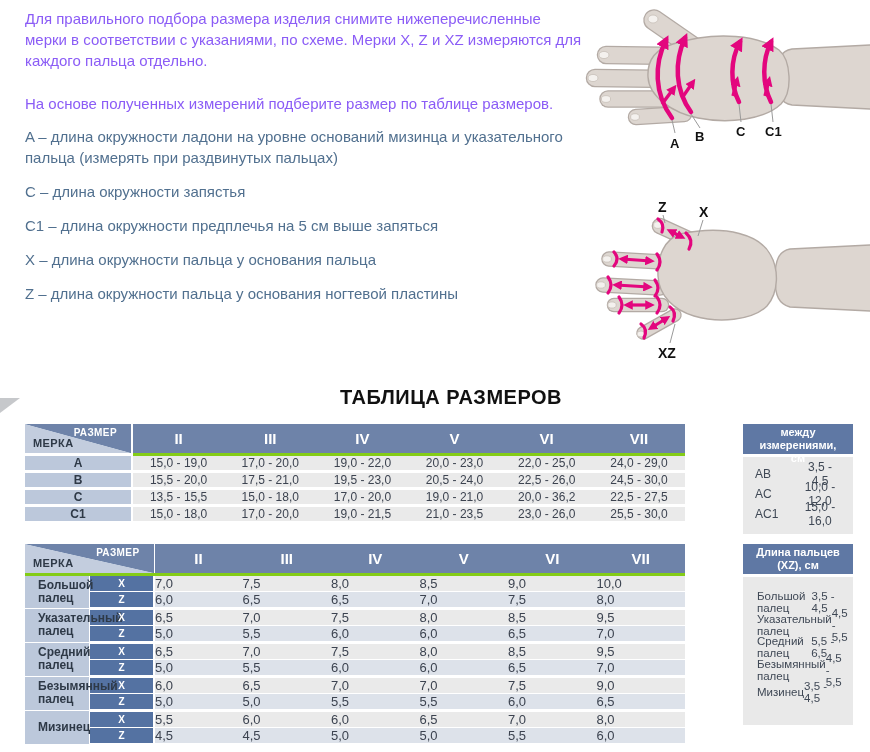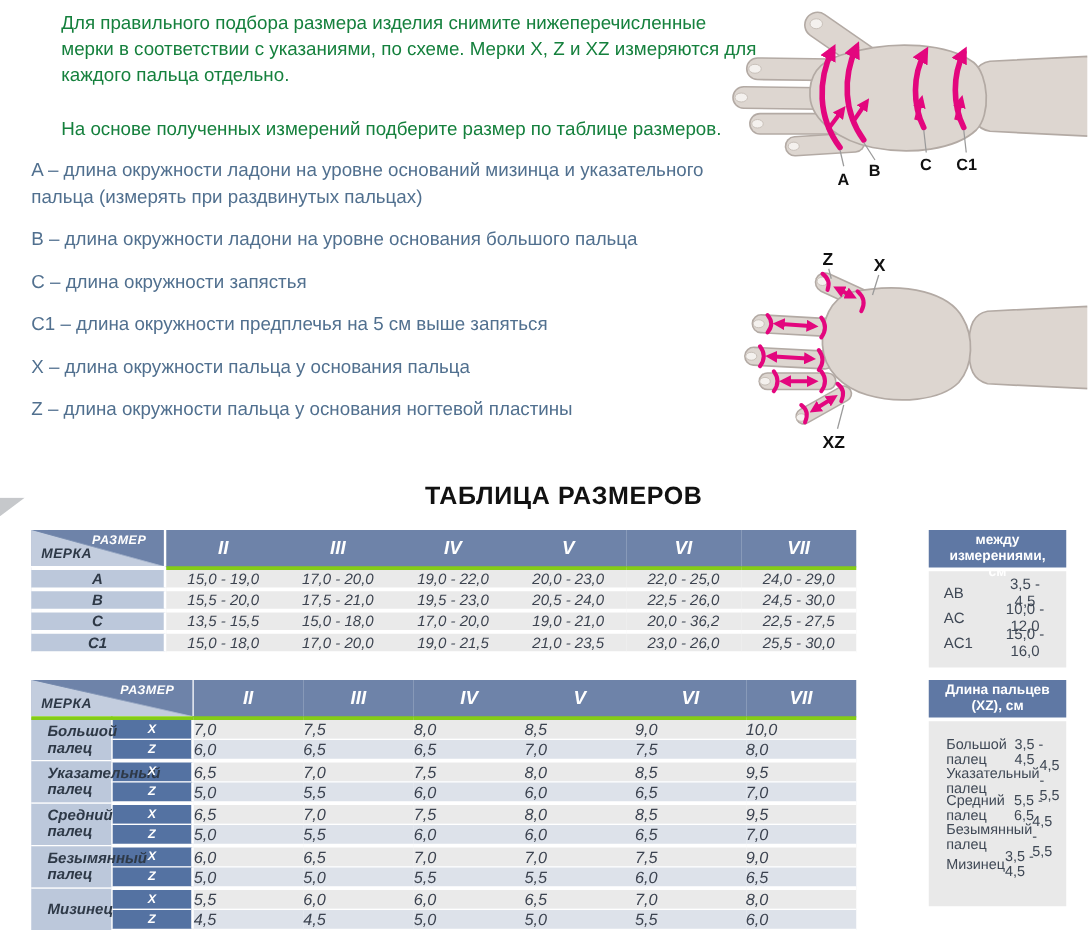--- a/index.html
+++ b/index.html
@@ -4,33 +4,33 @@
 <style>
   * { margin:0; padding:0; box-sizing:border-box; }
   html,body { background:#ffffff; }
   body {
     width:870px; height:752px; position:relative; overflow:hidden;
     font-family:"Liberation Sans","DejaVu Sans",sans-serif;
   }
   .page { position:absolute; inset:0; background:#fff; }
 
   
-  .intro { position:absolute; left:25px; top:8px; width:560px; color:#15803d; font-size:15px; line-height:21px;margin-left:24px; }
+  .intro { position:absolute; left:25px; top:8px; width:560px; color:#8b5cf6; font-size:15px; line-height:21px; }
   .intro p { margin:0 0 22px 0; }
   .defs { position:absolute; left:25px; top:126px; width:562px; color:#51708f; font-size:15px; line-height:21px; }
   .defs p { margin:0 0 13px 0; }
 
   
   .table-title { position:absolute; left:0; top:386px; width:870px; text-align:center;
     font-size:20px; font-weight:bold; color:#111; letter-spacing:.5px;padding-left:32px; }
   .corner-deco { position:absolute; left:0; top:398px; width:20px; height:15px;
     background:#c6c8cb; clip-path:polygon(0 0,100% 0,0 100%); }
 
   
-  table { border-collapse:collapse; table-layout:fixed;font-style:italic; }
+  table { border-collapse:collapse; table-layout:fixed; }
   .t1, .t2 { position:absolute; left:25px; width:660px; }
   .t1 { top:424px; }
   .t2 { top:544px; }
   tr.hdr th, td.corner { background:#6e83a9; height:30px; color:#fff; font-weight:bold; font-size:15px;
     text-align:center; border-bottom:3px solid #84cc16; }
   td.corner {
     background:linear-gradient(to top right,#c3cdde 49.5%,#9aabc6 50%,#6e83a9 50.6%);
     position:relative; overflow:hidden;
   }
   .corner-top { position:absolute; top:3px; right:14px; font-size:10px; font-weight:bold; color:#fff; letter-spacing:.4px; }
@@ -81,21 +81,20 @@
 
 <div class="page">
 
   <div class="intro">
     <p>Для правильного подбора размера изделия снимите нижеперечисленные мерки в соответствии с указаниями, по схеме. Мерки X, Z и XZ измеряются для каждого пальца отдельно.</p>
     <p>На основе полученных измерений подберите размер по таблице размеров.</p>
   </div>
 
   <div class="defs">
     <p>A – длина окружности ладони на уровне оснований мизинца и указательного пальца (измерять при раздвинутых пальцах)</p>
-    <p>B – длина окружности ладони на уровне основания большого пальца</p>
     <p>C – длина окружности запястья</p>
     <p>C1 – длина окружности предплечья на 5 см выше запяться</p>
     <p>X – длина окружности пальца у основания пальца</p>
     <p>Z – длина окружности пальца у основания ногтевой пластины</p>
   </div>
 
   <div class="diag1">
     <svg viewBox="0 0 292 168" width="292" height="168">
       <defs>
         <marker id="h1a" viewBox="0 0 10 10" refX="6" refY="5" markerWidth="3" markerHeight="3" orient="auto-start-reverse">

